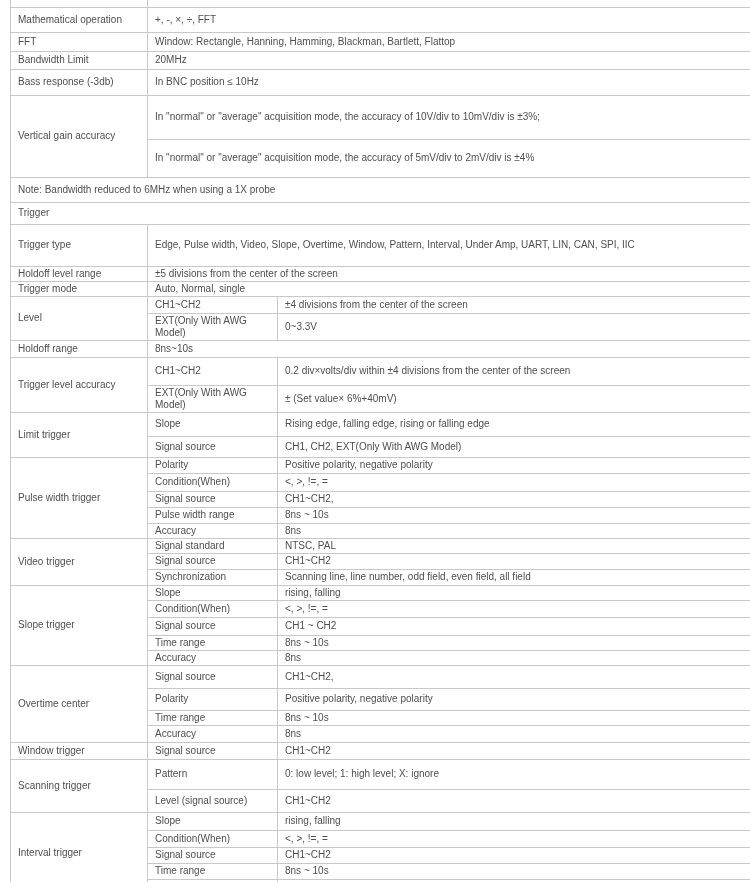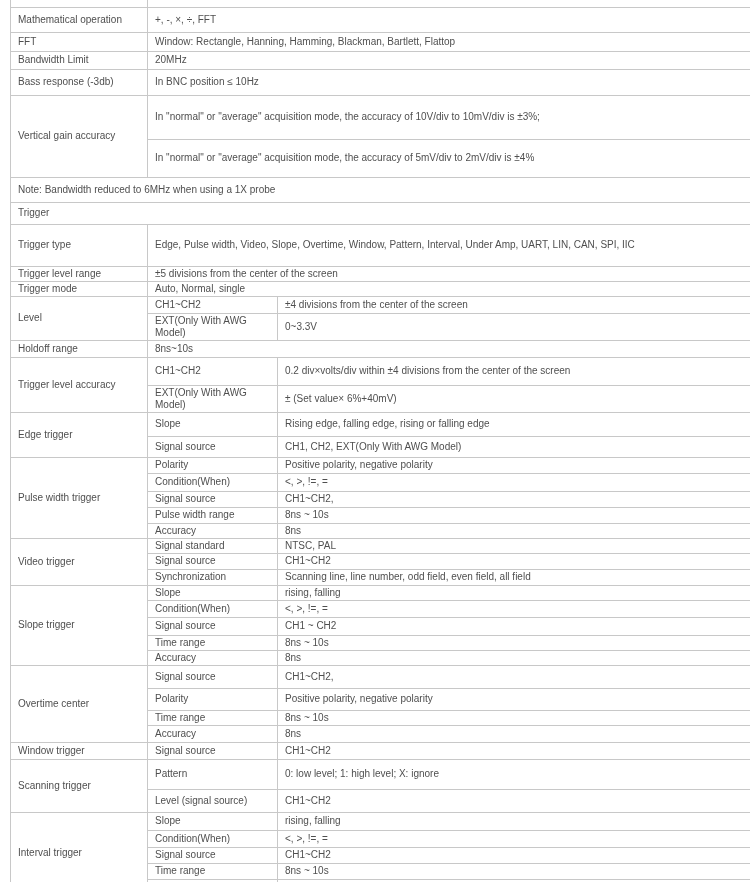--- a/index.html
+++ b/index.html
@@ -77,21 +77,21 @@
   <tr style="height:22px">
     <td class="v" colspan="3">Trigger</td>
   </tr>
 
   <tr style="height:42px">
     <td class="c1">Trigger type</td>
     <td class="v" colspan="2">Edge, Pulse width, Video, Slope, Overtime, Window, Pattern, Interval, Under Amp, UART, LIN, CAN, SPI, IIC</td>
   </tr>
 
   <tr style="height:15px">
-    <td class="c1">Trigger level range</td>
+    <td class="c1">Holdoff level range</td>
     <td class="v" colspan="2">±5 divisions from the center of the screen</td>
   </tr>
 
   <tr style="height:15px">
     <td class="c1">Trigger mode</td>
     <td class="v" colspan="2">Auto, Normal, single</td>
   </tr>
 
   <tr style="height:17px">
     <td class="c1" rowspan="2">Level</td>
@@ -112,21 +112,21 @@
     <td class="c1" rowspan="2">Trigger level accuracy</td>
     <td class="k">CH1~CH2</td>
     <td class="v">0.2 div×volts/div within ±4 divisions from the center of the screen</td>
   </tr>
   <tr style="height:27px">
     <td class="k">EXT(Only With AWG Model)</td>
     <td class="v">±  (Set value× 6%+40mV)</td>
   </tr>
 
   <tr style="height:24px">
-    <td class="c1" rowspan="2">Edge trigger</td>
+    <td class="c1" rowspan="2">Limit trigger</td>
     <td class="k">Slope</td>
     <td class="v">Rising edge, falling edge, rising or falling edge</td>
   </tr>
   <tr style="height:21px">
     <td class="k">Signal source</td>
     <td class="v">CH1, CH2, EXT(Only With AWG Model)</td>
   </tr>
 
   <tr style="height:16px">
     <td class="c1" rowspan="5">Pulse width trigger</td>

